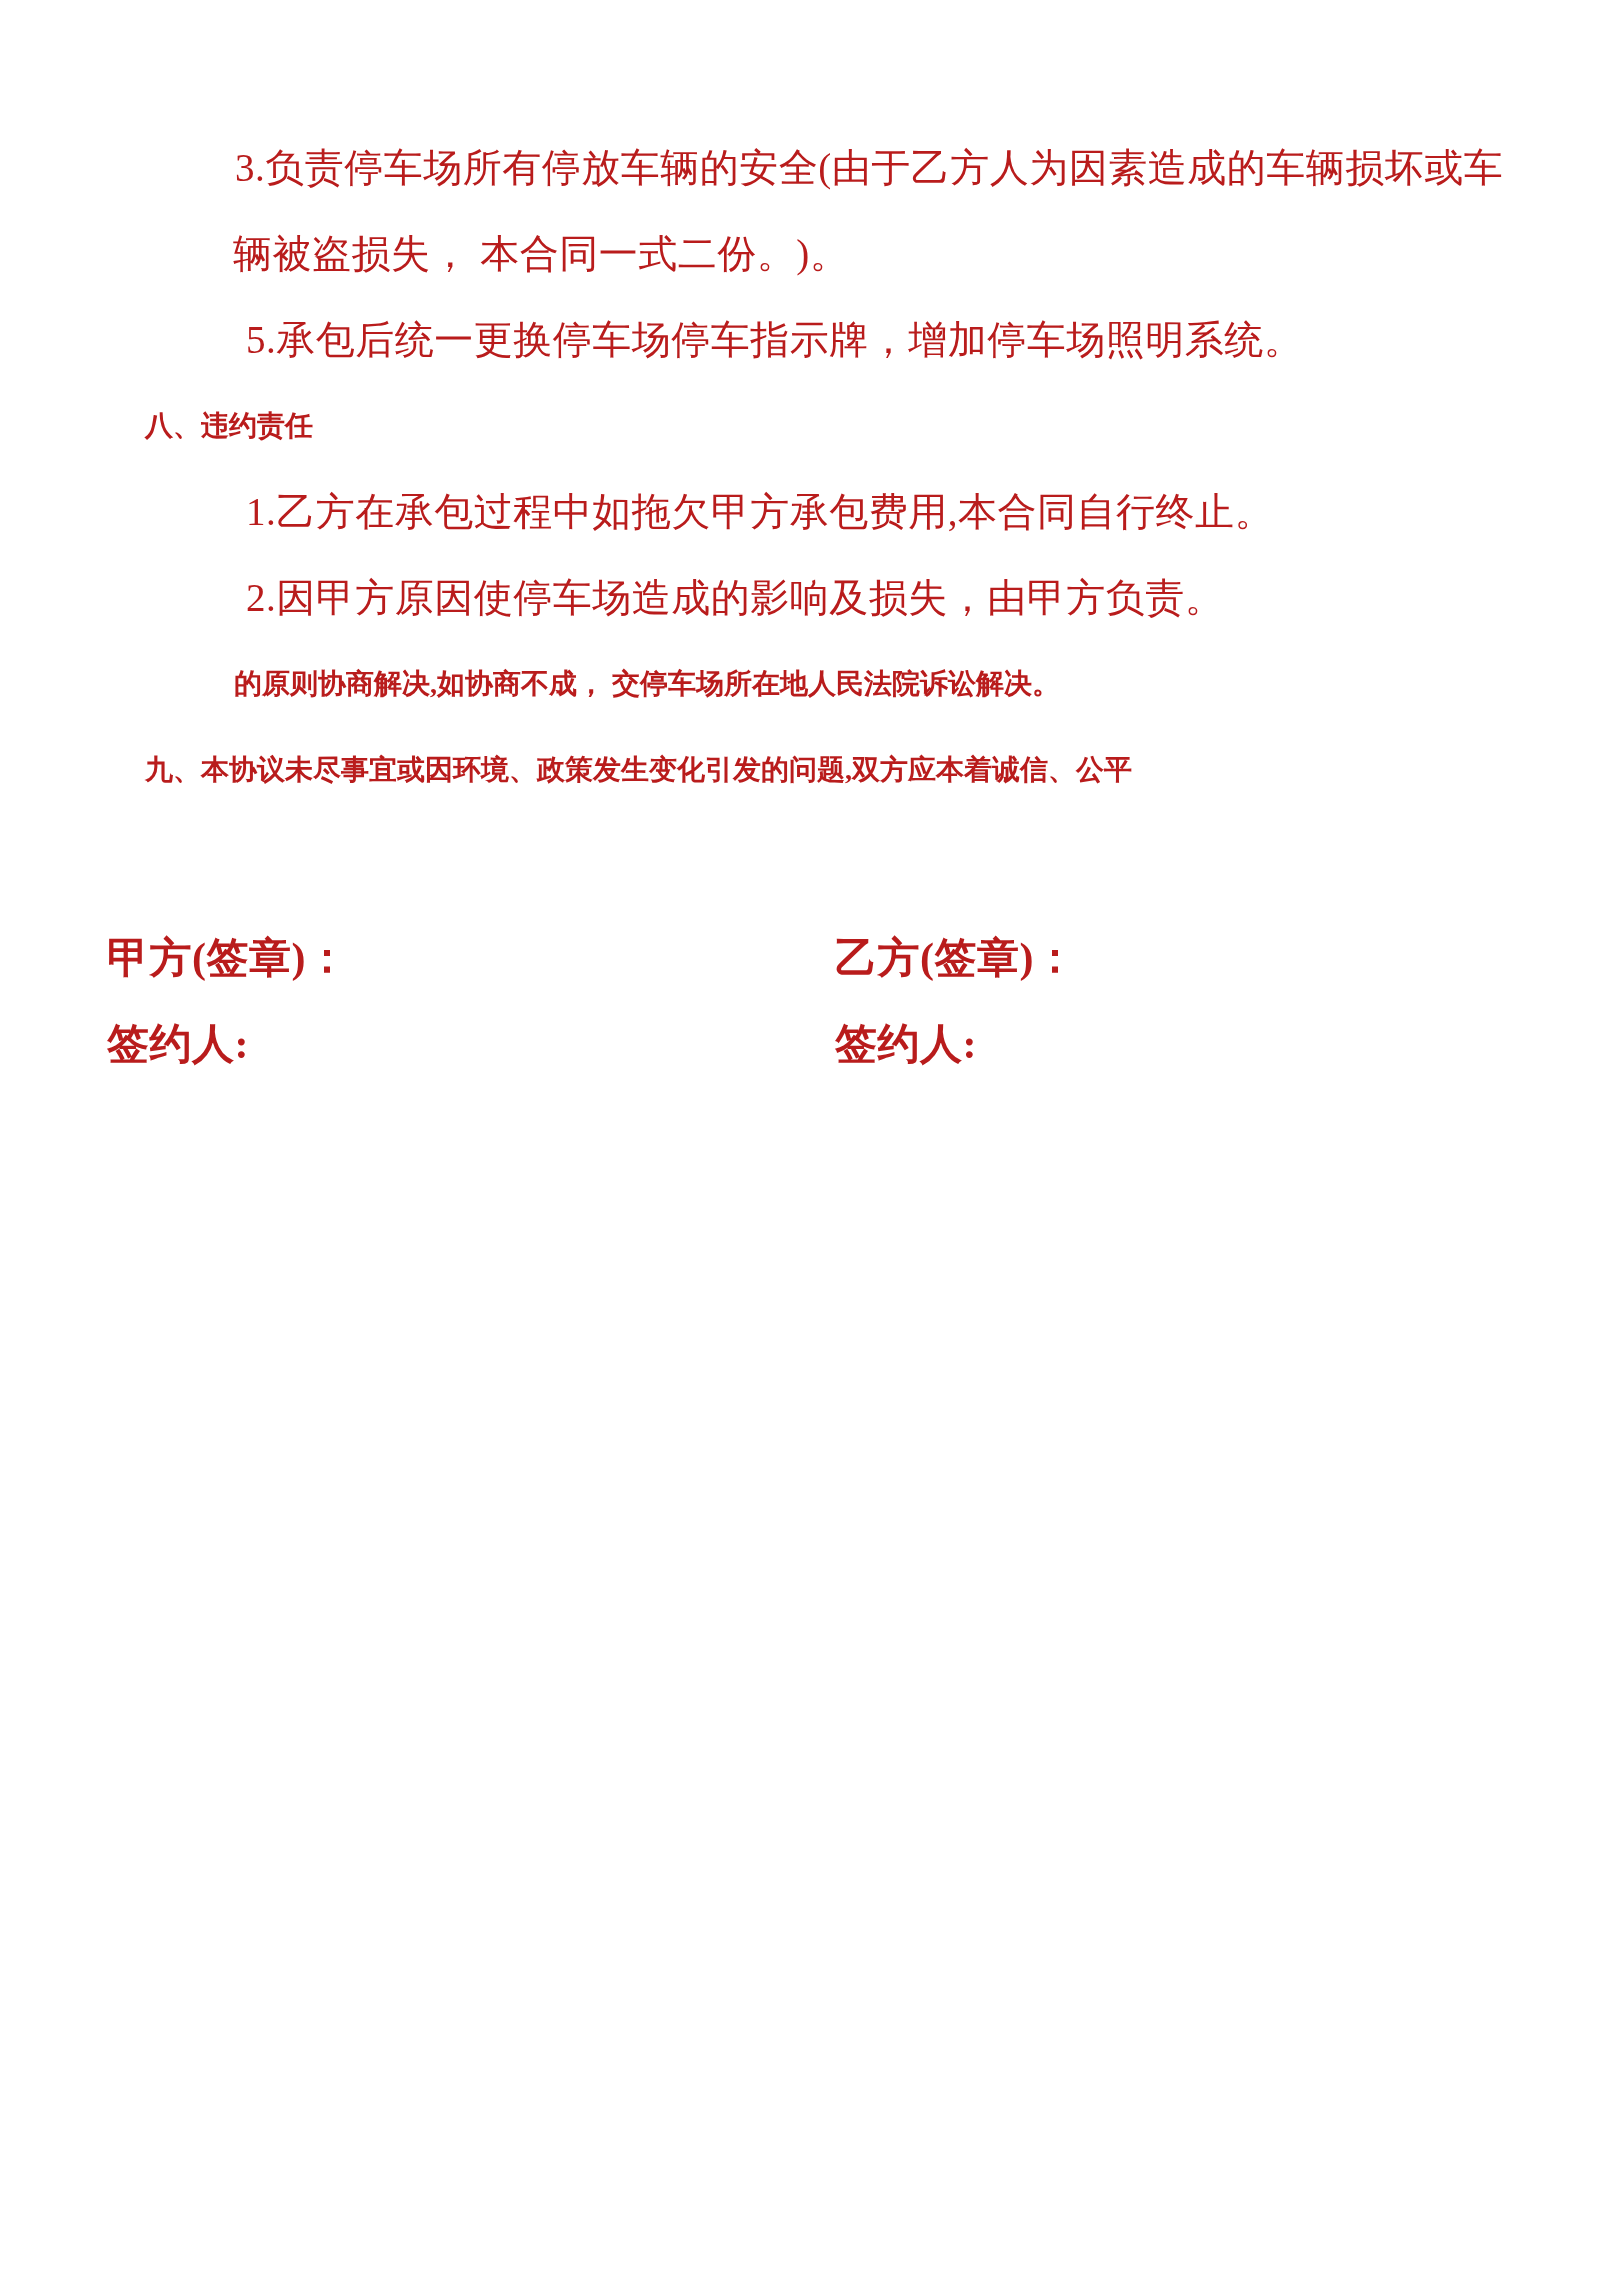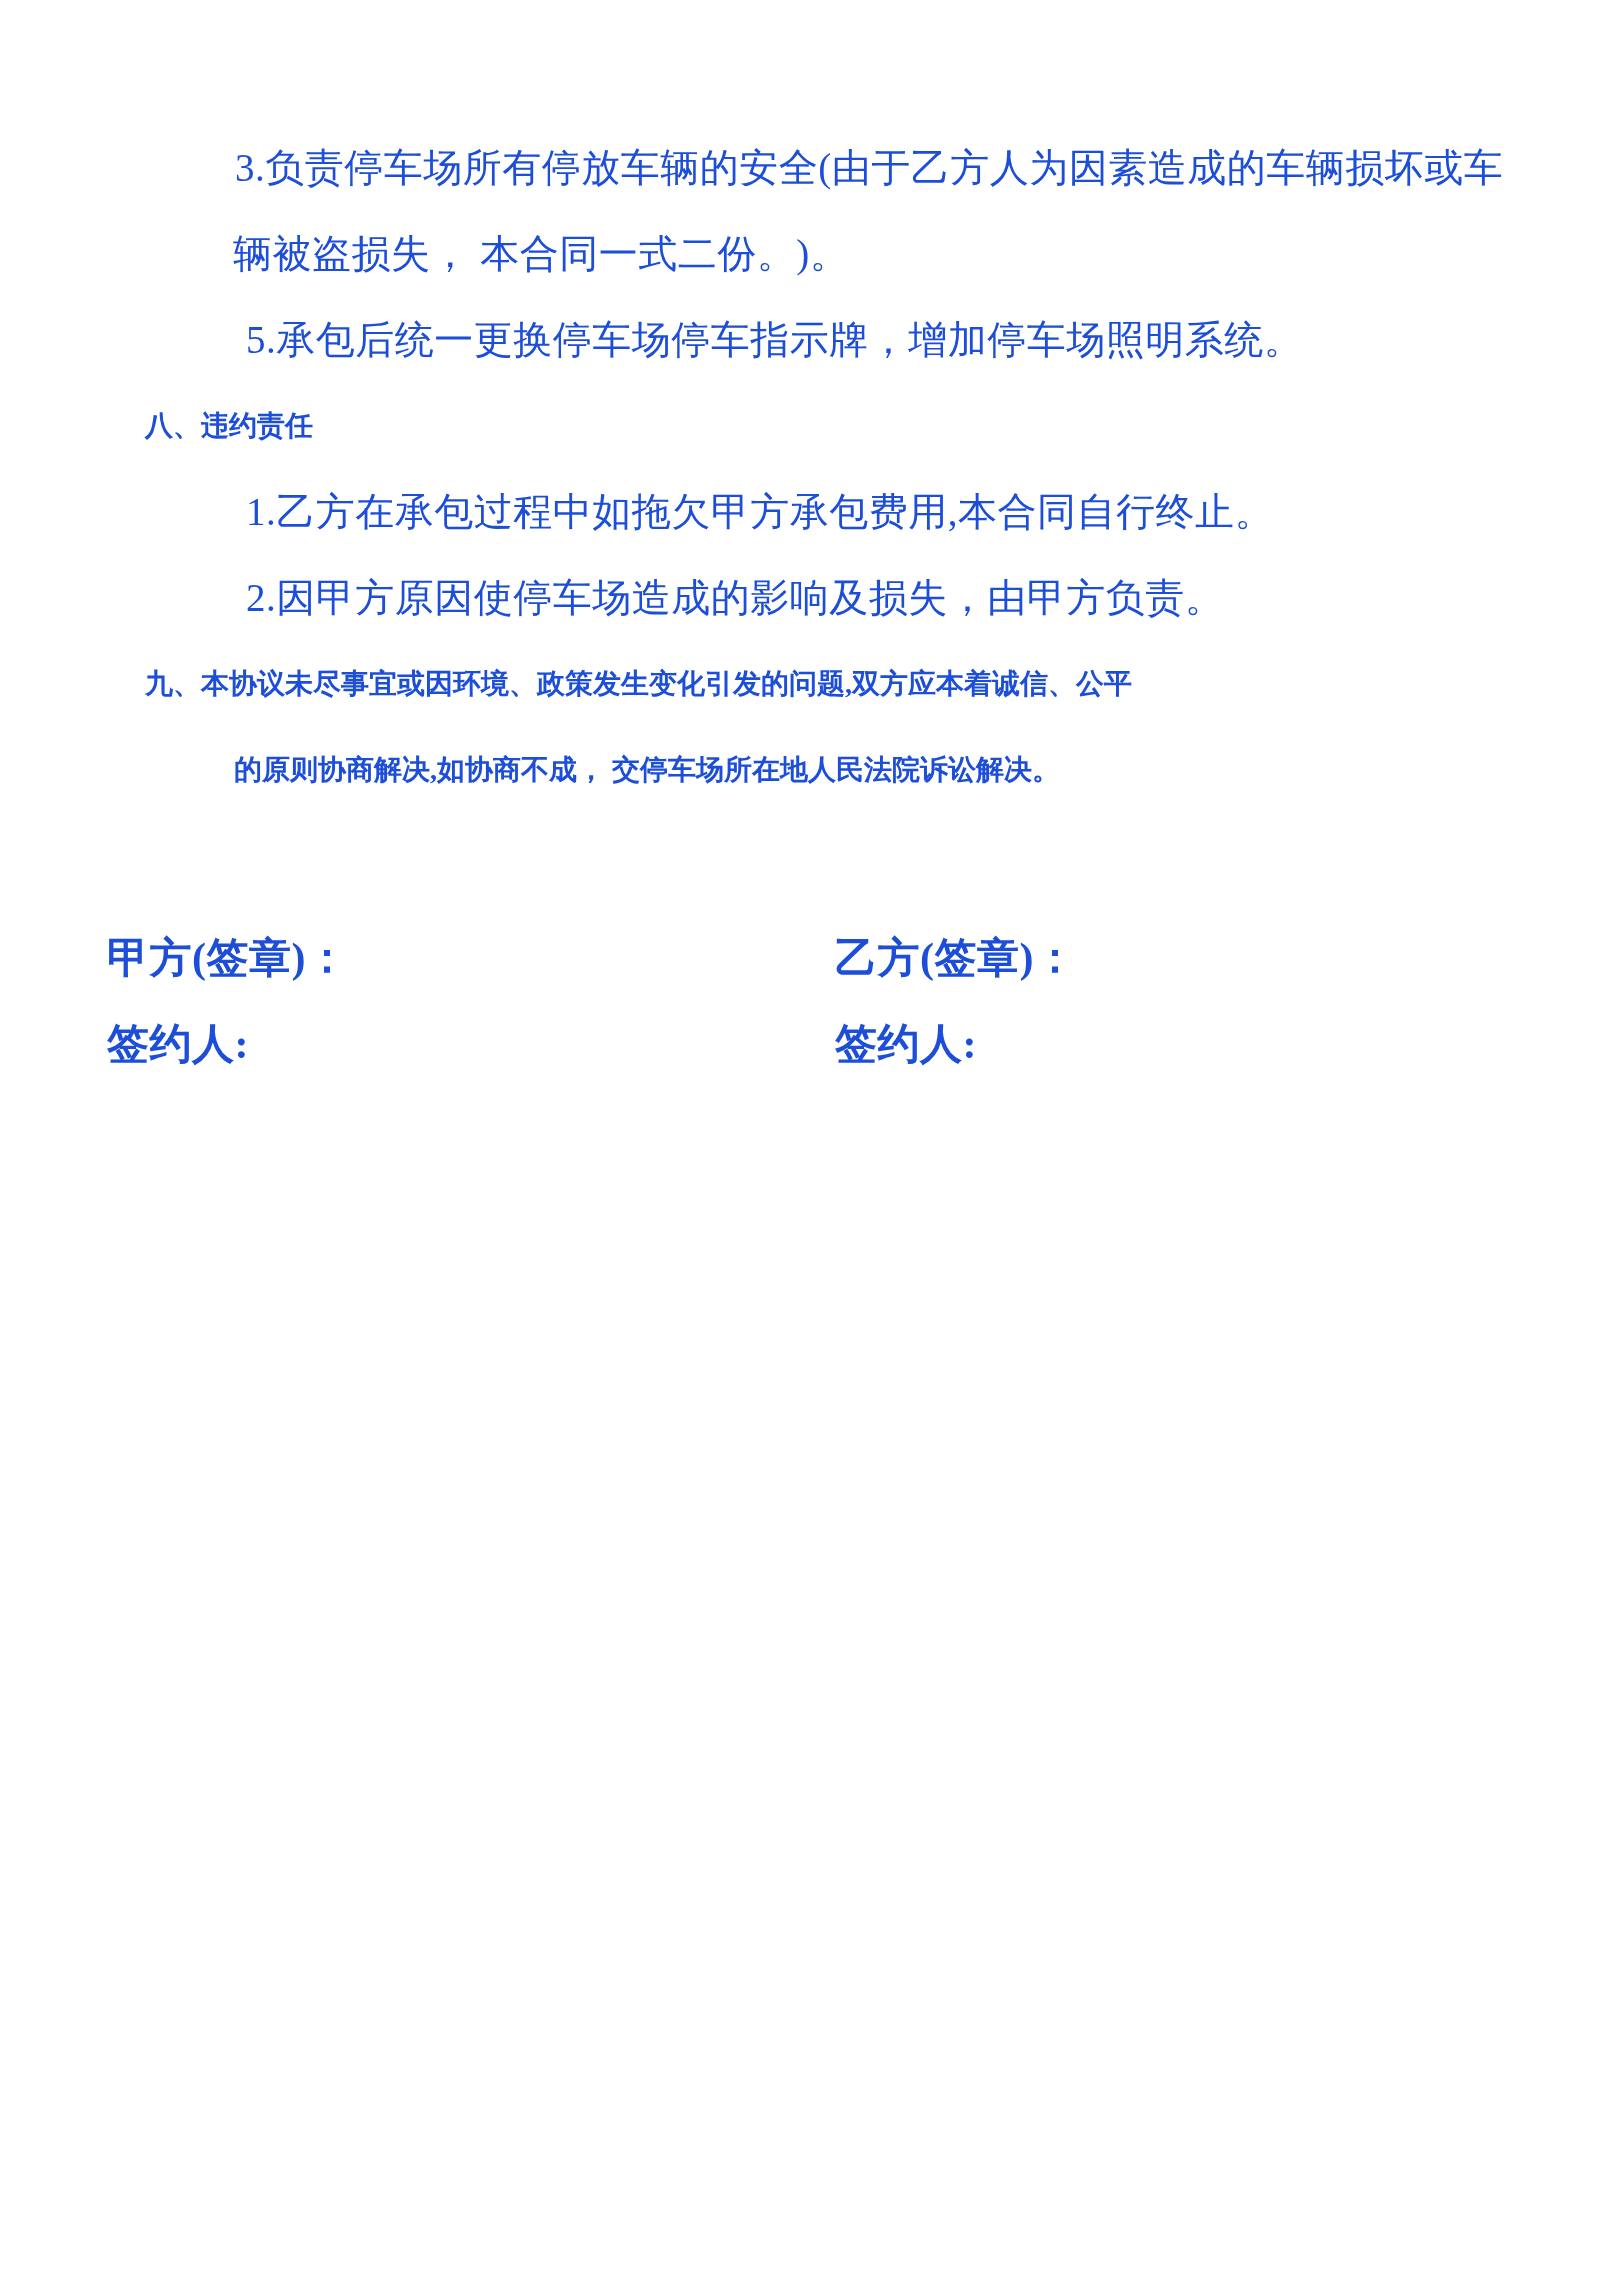--- a/index.html
+++ b/index.html
@@ -5,21 +5,21 @@
   html, body {
     margin: 0;
     padding: 0;
     background: #ffffff;
   }
   .page {
     position: relative;
     width: 1623px;
     height: 2294px;
     background: #ffffff;
-    color: #1d4ed8;
+    color: #b91c1c;
     font-family: "Liberation Serif", "DejaVu Serif", serif;
     box-sizing: border-box;
     padding-top: 125px;
     overflow: hidden;
   }
   .ln {
     margin: 0;
     height: 86px;
     line-height: 86px;
     font-size: 39px;
@@ -65,23 +65,23 @@
 
 
   <p class="ln ind-item2">5.承包后统一更换停车场停车指示牌，增加停车场照明系统。</p>
 
   <p class="ln bold ind-head">八、违约责任</p>
 
   <p class="ln ind-item2">1.乙方在承包过程中如拖欠甲方承包费用,本合同自行终止。</p>
 
   <p class="ln ind-item2">2.因甲方原因使停车场造成的影响及损失，由甲方负责。</p>
 
+  <p class="ln bold ind-headcont">的原则协商解决,如协商不成， 交停车场所在地人民法院诉讼解决。</p>
+
   <p class="ln bold ind-head">九、本协议未尽事宜或因环境、政策发生变化引发的问题,双方应本着诚信、公平</p>
-
-  <p class="ln bold ind-headcont">的原则协商解决,如协商不成， 交停车场所在地人民法院诉讼解决。</p>
 
 
   <div class="sig-block">
     <div class="sig-row">
       <span class="sig-label sig-left">甲方(签章)：</span>
       <span class="sig-label sig-right">乙方(签章)：</span>
     </div>
     <div class="sig-row">
       <span class="sig-label sig-left">签约人:</span>
       <span class="sig-label sig-right">签约人:</span>

